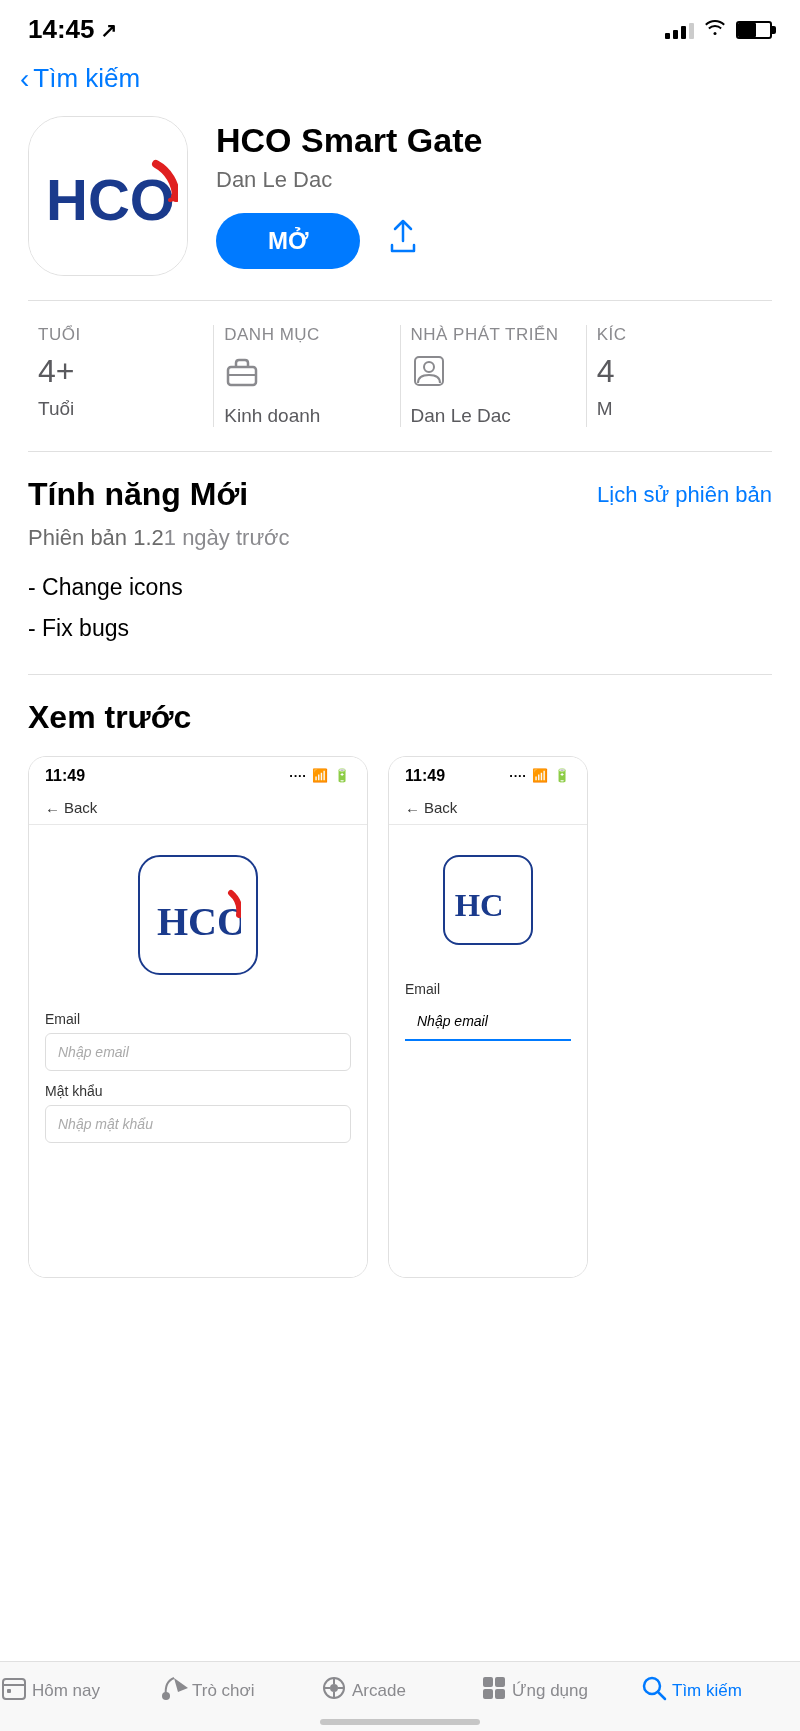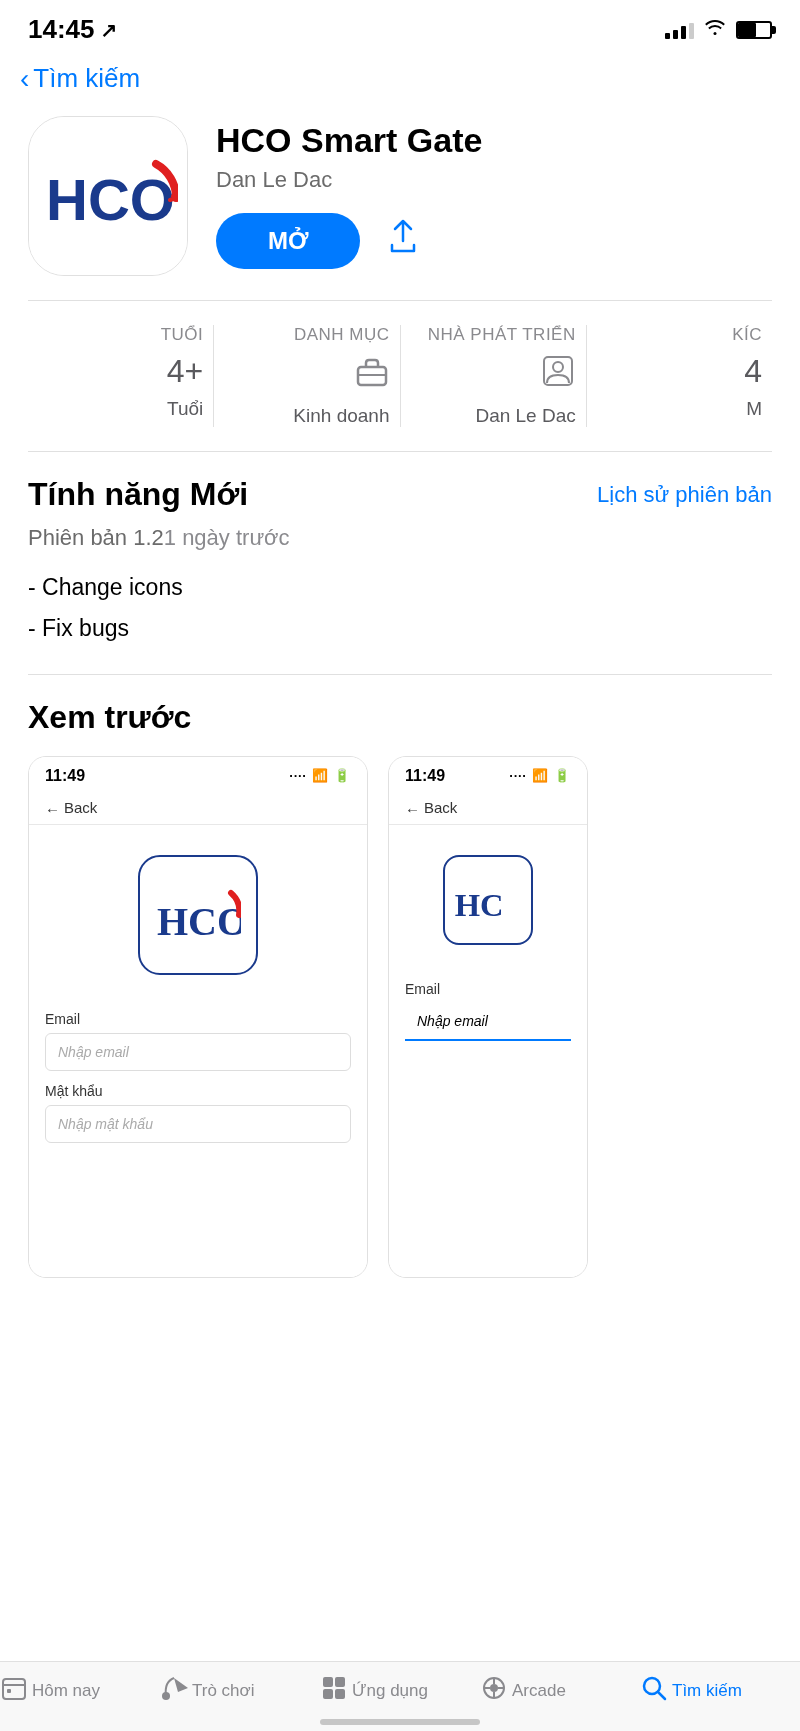--- a/index.html
+++ b/index.html
@@ -176,21 +176,21 @@
       display: flex;
       padding: 24px 28px;
       gap: 0;
       background: #fff;
       overflow: hidden;
     }
     .info-item {
       flex: 1;
       display: flex;
       flex-direction: column;
-      align-items: flex-end;
+      align-items: flex-start;
       gap: 8px;
       border-right: 1px solid #e0e0e0;
       padding: 0 10px;
     }
     .info-item:last-child {
       border-right: none;
     }
     .info-label {
       font-size: 17px;
       color: #8a8a8e;
@@ -619,41 +619,41 @@
         <path d="M14 4 L18 18 L28 14 Z" fill="#8a8a8e"></path>
         <circle cx="6" cy="22" r="4" fill="#8a8a8e"></circle>
         <path d="M14 4 Q4 8 6 22" fill="none" stroke="#8a8a8e" stroke-width="2"></path>
       </svg>
     </span>
     <span class="tab-label">Trò chơi</span>
   </div>
   <div class="tab-item">
     <span class="tab-icon">
       <svg width="28" height="28" viewBox="0 0 28 28">
-        <rect x="3" y="3" width="10" height="10" rx="2" fill="#8a8a8e"></rect>
-        <rect x="15" y="3" width="10" height="10" rx="2" fill="#8a8a8e"></rect>
-        <rect x="3" y="15" width="10" height="10" rx="2" fill="#8a8a8e"></rect>
-        <rect x="15" y="15" width="10" height="10" rx="2" fill="#8a8a8e"></rect>
-      </svg>
-    </span>
-    <span class="tab-label">Ứng dụng</span>
-  </div>
-  <div class="tab-item">
-    <span class="tab-icon">
-      <svg width="28" height="28" viewBox="0 0 28 28">
         <circle cx="14" cy="14" r="10" fill="none" stroke="#8a8a8e" stroke-width="2"></circle>
         <circle cx="14" cy="14" r="4" fill="#8a8a8e"></circle>
         <line x1="14" y1="4" x2="14" y2="10" stroke="#8a8a8e" stroke-width="2"></line>
         <line x1="14" y1="18" x2="14" y2="24" stroke="#8a8a8e" stroke-width="2"></line>
         <line x1="4" y1="14" x2="10" y2="14" stroke="#8a8a8e" stroke-width="2"></line>
         <line x1="18" y1="14" x2="24" y2="14" stroke="#8a8a8e" stroke-width="2"></line>
       </svg>
     </span>
     <span class="tab-label">Arcade</span>
   </div>
+  <div class="tab-item">
+    <span class="tab-icon">
+      <svg width="28" height="28" viewBox="0 0 28 28">
+        <rect x="3" y="3" width="10" height="10" rx="2" fill="#8a8a8e"></rect>
+        <rect x="15" y="3" width="10" height="10" rx="2" fill="#8a8a8e"></rect>
+        <rect x="3" y="15" width="10" height="10" rx="2" fill="#8a8a8e"></rect>
+        <rect x="15" y="15" width="10" height="10" rx="2" fill="#8a8a8e"></rect>
+      </svg>
+    </span>
+    <span class="tab-label">Ứng dụng</span>
+  </div>
   <div class="tab-item active">
     <span class="tab-icon">
       <svg width="28" height="28" viewBox="0 0 28 28">
         <circle cx="12" cy="12" r="8" fill="none" stroke="#007AFF" stroke-width="2.5"></circle>
         <line x1="18" y1="18" x2="25" y2="25" stroke="#007AFF" stroke-width="2.5" stroke-linecap="round"></line>
       </svg>
     </span>
     <span class="tab-label">Tìm kiếm</span>
   </div>
 </div>

